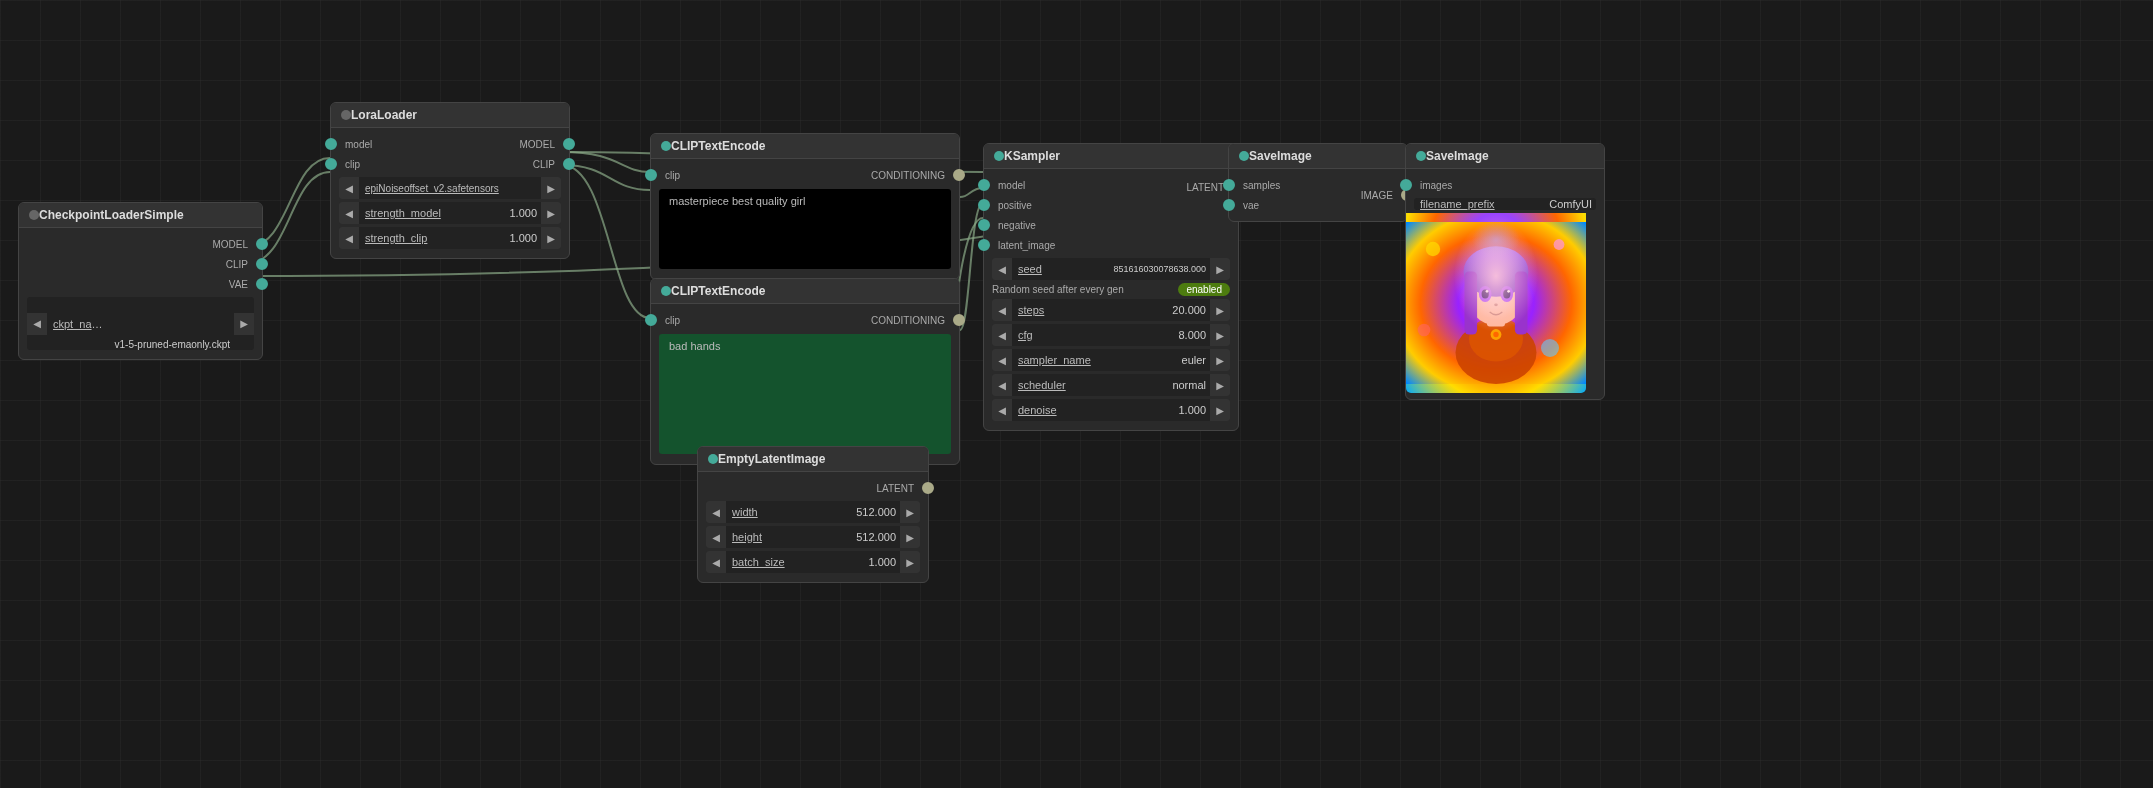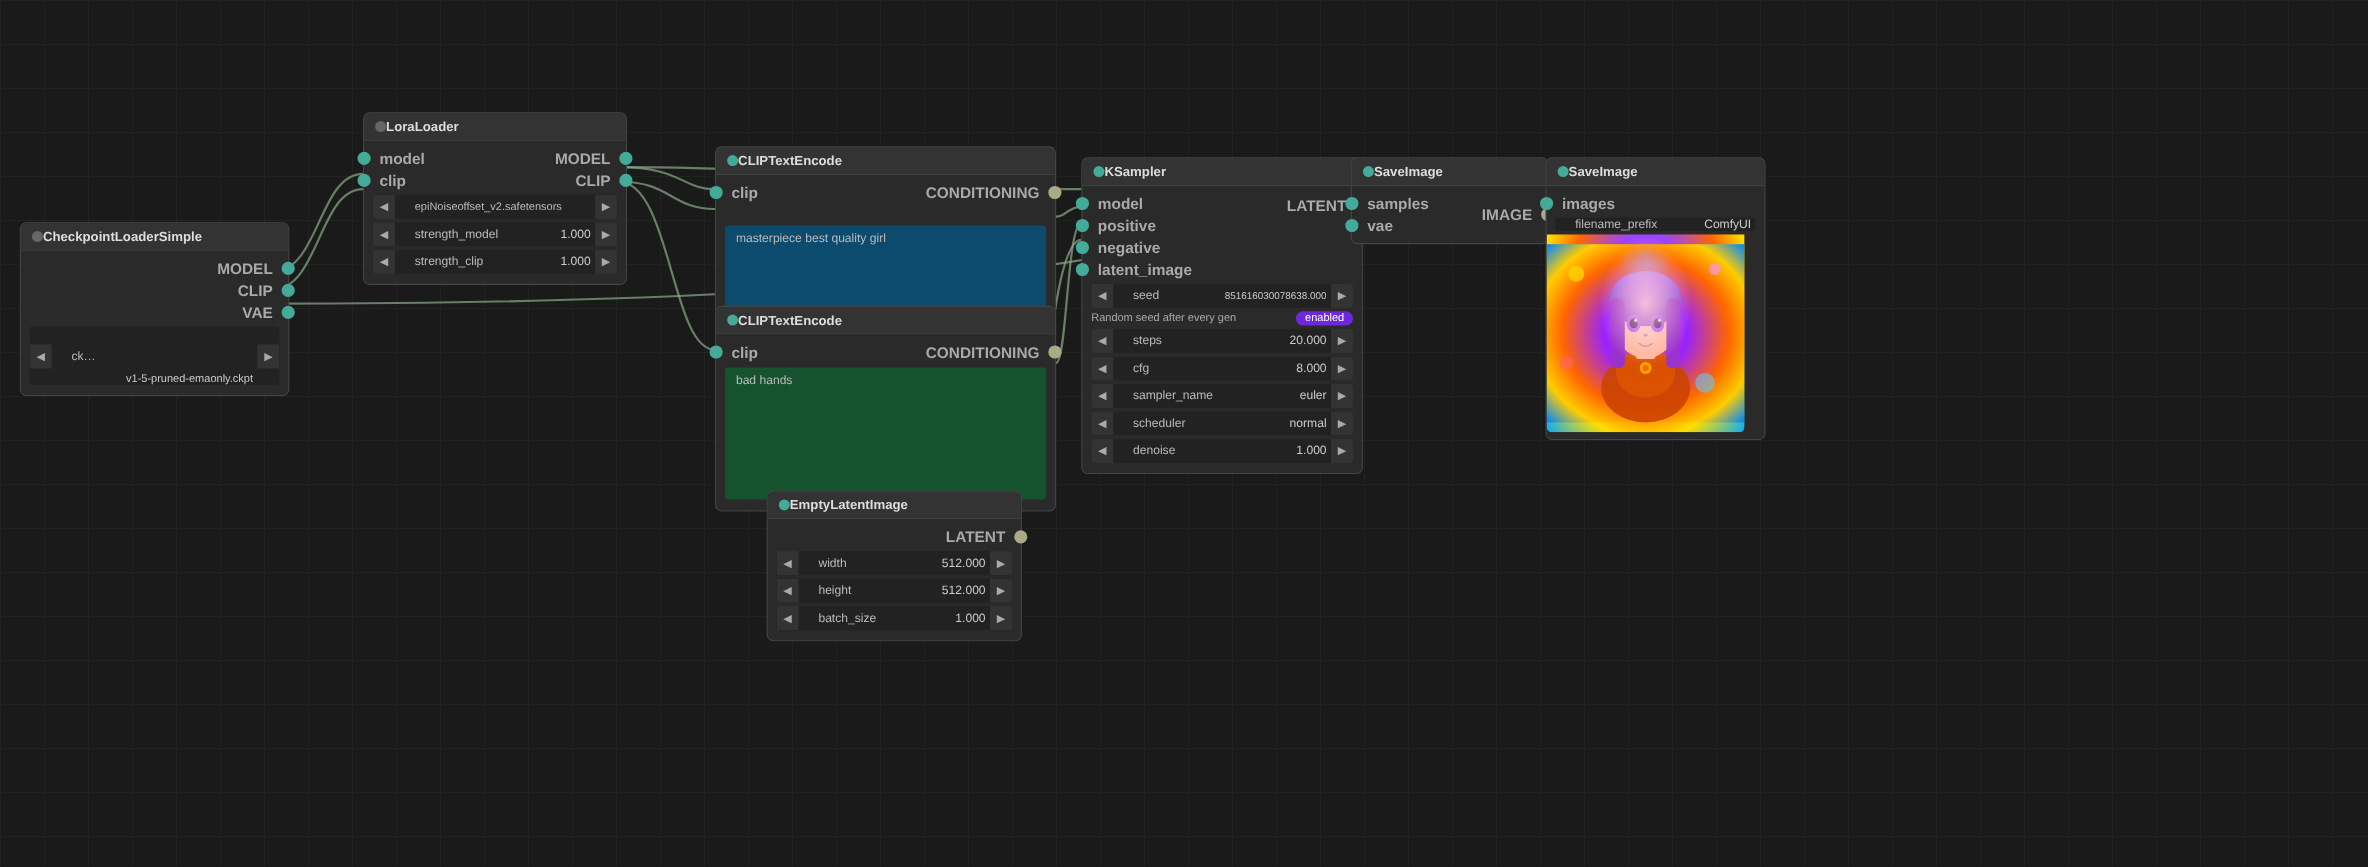--- a/index.html
+++ b/index.html
@@ -60,24 +60,23 @@
       min-height: 20px;
     }
     .port-row.left-port {
       padding-left: 0;
     }
     .port-row.right-port {
       justify-content: flex-end;
       padding-right: 0;
     }
     .port-label {
-      font-size: 14px;
+      font-size: 10px;
       color: #aaa;
       padding: 0 8px;
-      font-weight: bold;
     }
     .port-label.right {
       text-align: right;
     }
 
     
     .connector {
       width: 12px;
       height: 12px;
       border-radius: 50%;
@@ -109,24 +108,25 @@
       font-size: 10px;
       display: flex;
       align-items: center;
       justify-content: center;
       flex-shrink: 0;
     }
     .control-label {
       flex: 1;
       font-size: 11px;
       color: #bbb;
-      padding: 0 18px;
+      padding: 0 6px;
       white-space: nowrap;
       overflow: hidden;
       text-overflow: ellipsis;
+      text-decoration: underline;
     }
     .control-value {
       font-size: 11px;
       color: #ccc;
       padding: 0 4px;
       text-align: right;
     }
 
     
     .text-display {
@@ -141,21 +141,21 @@
       display: flex;
       align-items: center;
       margin: 3px 8px;
     }
     .toggle-label {
       font-size: 11px;
       color: #aaa;
       flex: 1;
     }
     .toggle-pill {
-      background: #6d28d9;
+      background: #4d7c0f;
       border-radius: 10px;
       padding: 1px 8px;
       font-size: 10px;
       color: #fff;
     }
 
     
     #connections-svg {
       position: absolute;
       top: 0;
@@ -306,21 +306,21 @@
     <div style="display:flex; justify-content:space-between; align-items:flex-start;">
       <div class="port-row left-port">
         <span class="connector green left"></span>
         <span class="port-label">clip</span>
       </div>
       <div class="port-row right-port">
         <span class="port-label right">CONDITIONING</span>
         <span class="connector yellow right"></span>
       </div>
     </div>
-    <div class="text-display" style="min-height: 80px; background:#0c4a6e; margin: 20px 8px; border-radius:3px;">masterpiece best quality girl</div>
+    <div class="text-display" style="min-height: 80px; background:#000000; margin: 4px 8px; border-radius:3px;">masterpiece best quality girl</div>
   </div>
 </div>
 
 <div class="node" style="left: 650px; top: 278px; width: 310px;">
   <div class="node-header">
     <span class="node-dot green"></span>
     <span>CLIPTextEncode</span>
   </div>
   <div class="node-body">
     <div style="display:flex; justify-content:space-between; align-items:flex-start;">

